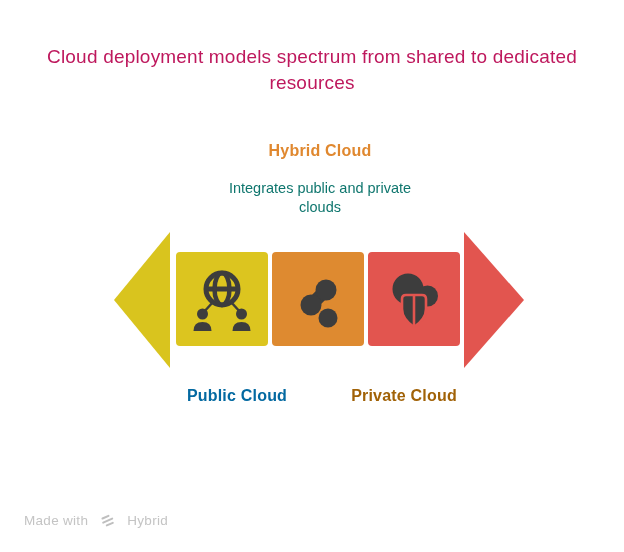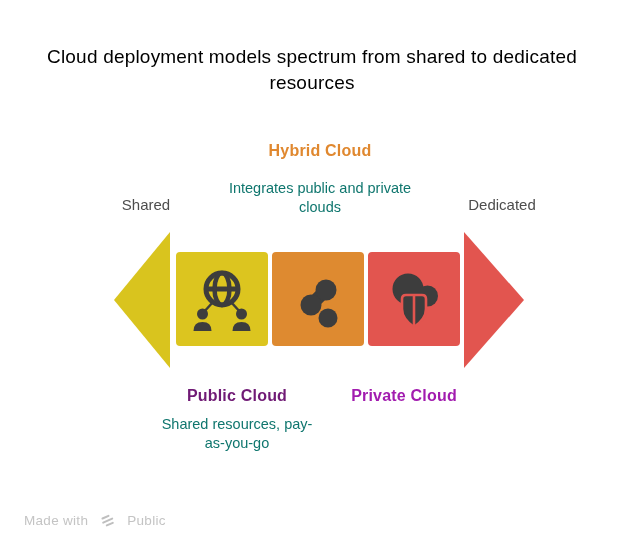--- a/index.html
+++ b/index.html
@@ -3,29 +3,29 @@
 <meta charset="utf-8">
 <style>
   html,body { margin:0; padding:0; background:#ffffff; }
   #canvas {
     position:relative; width:624px; height:552px; background:#ffffff;
     font-family:"Liberation Sans","DejaVu Sans",sans-serif; overflow:hidden;
   }
   .title {
     position:absolute; top:44px; left:12px; width:600px;
     text-align:center; font-size:19px; line-height:26px; font-weight:400;
-    color:#000000; letter-spacing:0.2px;
+    color:#be185d; letter-spacing:0.2px;
   }
   .stage-name { position:absolute; font-size:16px; font-weight:700; text-align:center; letter-spacing:0.2px; }
   .stage-desc { position:absolute; font-size:14.5px; line-height:18.5px; font-weight:400; color:#0f766e; text-align:center; }
   .hybrid-name  { top:142px; left:170px; width:300px; color:#e0882f; }
   .hybrid-desc  { top:179px; left:220px; width:200px; }
-  .public-name  { top:387px; left:137px; width:200px; color:#701a75; }
+  .public-name  { top:387px; left:137px; width:200px; color:#0369a1; }
   .public-desc  { top:415px; left:152px; width:170px; }
-  .private-name { top:387px; left:304px; width:200px; color:#a21caf; }
+  .private-name { top:387px; left:304px; width:200px; color:#a16207; }
   .private-desc { top:415px; left:329px; width:150px; }
   .end-label {
     position:absolute; top:196px; width:110px; text-align:center;
     font-size:15px; color:#4d4d4d; font-weight:400;
   }
   .end-label.left  { left:91px; }
   .end-label.right { left:447px; }
   .graphic { position:absolute; left:110px; top:228px; width:416px; height:144px; }
   .footer {
     position:absolute; left:24px; top:513px; display:flex; align-items:center; gap:12px;
@@ -36,22 +36,20 @@
 </head>
 <body>
 
 <div id="canvas">
 
   <div class="title">Cloud deployment models spectrum from shared to dedicated resources</div>
 
   <div class="stage-name hybrid-name">Hybrid Cloud</div>
   <div class="stage-desc hybrid-desc">Integrates public and private clouds</div>
 
-  <div class="end-label left">Shared</div>
-  <div class="end-label right">Dedicated</div>
 
   <svg class="graphic" width="416" height="144" viewBox="0 0 416 144">
 
     <polygon points="4,72 60,4 60,140" fill="#d9c41e"></polygon>
 
     <polygon points="354,4 414,72 354,140" fill="#e2554f"></polygon>
 
     <rect x="66" y="24" width="92" height="94" rx="4" fill="#dcc51f"></rect>
     <rect x="162" y="24" width="92" height="94" rx="4" fill="#de8a30"></rect>
     <rect x="258" y="24" width="92" height="94" rx="4" fill="#e2554f"></rect>
@@ -78,27 +76,26 @@
     <g transform="translate(272,40)" fill="#3d3d3d">
       <circle cx="26" cy="21" r="15.5"></circle>
       <circle cx="45.5" cy="28" r="10.5"></circle>
       <rect x="24" y="20" width="22" height="13"></rect>
       <path d="M24,27 L40,27 Q44,27 44,31 L44,41 Q44,51 32,59 Q20,51 20,41 L20,31 Q20,27 24,27 Z" stroke="#e2554f" stroke-width="2.6"></path>
       <line x1="32" y1="27" x2="32" y2="59" stroke="#e2554f" stroke-width="2.6"></line>
     </g>
   </svg>
 
   <div class="stage-name public-name">Public Cloud</div>
-  <div class="stage-desc public-desc">Shared resources, pay-as-you-go</div>
 
   <div class="stage-name private-name">Private Cloud</div>
 
   <div class="footer">
     <span>Made with</span>
     <svg width="15" height="15" viewBox="0 0 15 15">
       <path d="M2.5,5.5 L8.5,2.8" stroke="#bfbfbf" stroke-width="2" stroke-linecap="round" fill="none"></path>
       <path d="M3.2,9.6 L12.2,5.6" stroke="#bfbfbf" stroke-width="2" stroke-linecap="round" fill="none"></path>
       <path d="M6.8,12.4 L12.8,9.8" stroke="#bfbfbf" stroke-width="2" stroke-linecap="round" fill="none"></path>
     </svg>
-    <span>Public</span>
+    <span>Hybrid</span>
   </div>
 
 </div>
 
 </body></html>

